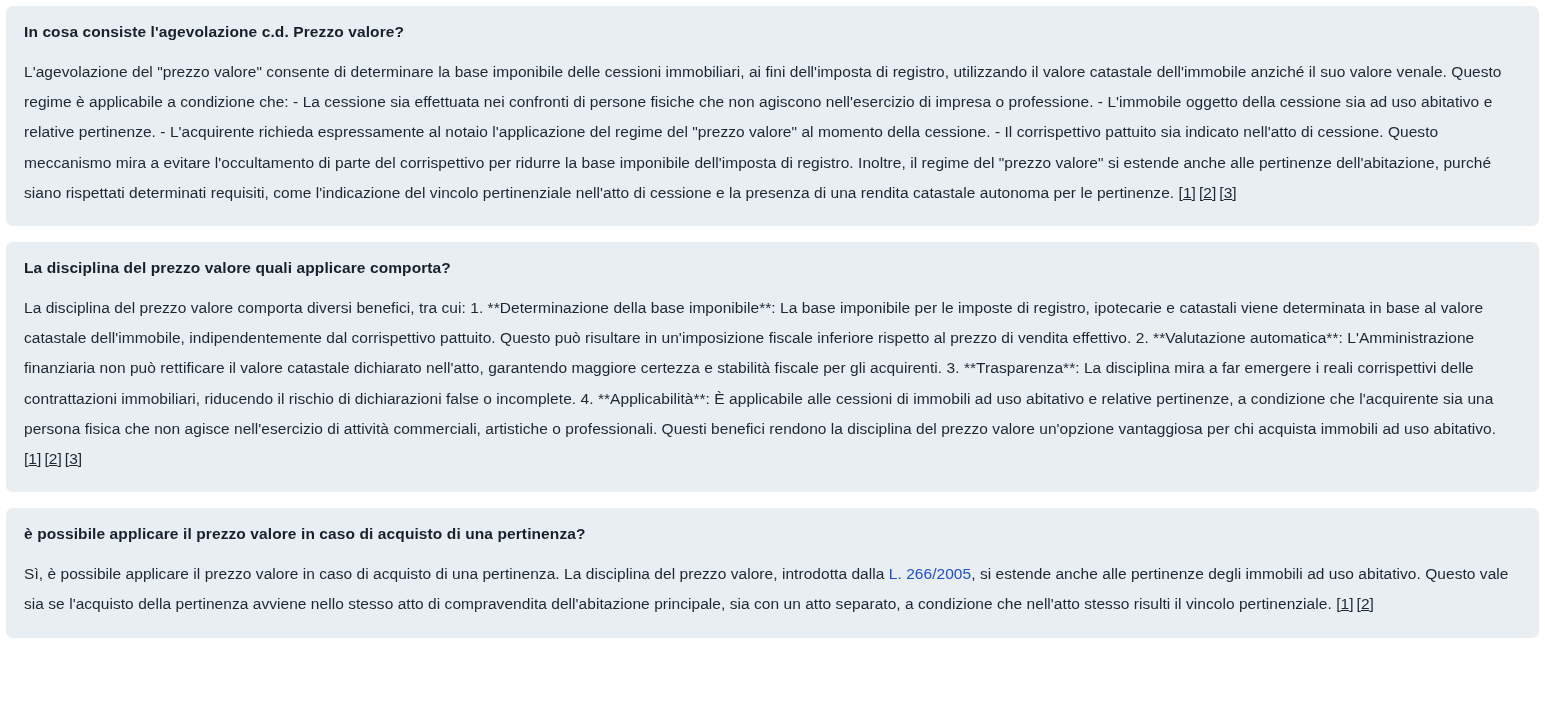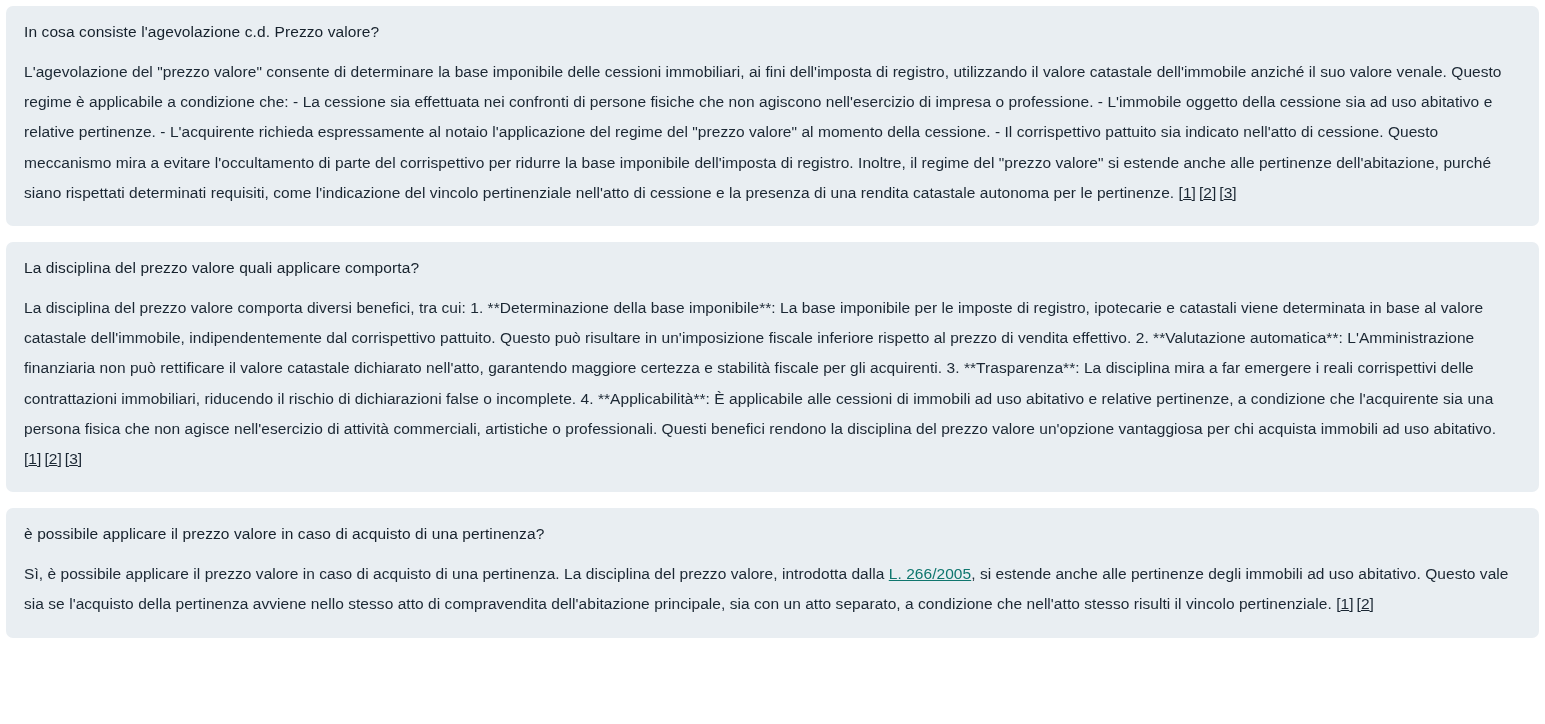--- a/index.html
+++ b/index.html
@@ -23,37 +23,36 @@
     border-radius: 7px;
     box-sizing: border-box;
     padding: 16px 18px 18px 18px;
     margin: 0 6px 16px 6px;
   }
   .qa-card:first-child {
     margin-top: 6px;
   }
   .qa-question {
     font-size: 15.5px;
-    font-weight: normal;
+    font-weight: bold;
     line-height: 1.35;
     color: #16212c;
     margin: 0 0 14px 0;
     letter-spacing: 0.1px;
   }
   .qa-answer {
     font-size: 15.5px;
     line-height: 1.95;
     color: #1b2733;
     margin: 0;
     text-align: left;
     letter-spacing: 0.05px;
   }
   .qa-answer .inline-link {
-    color: #0f766e;
-    text-decoration: underline;
+    color: #1d4ed8;
     cursor: pointer;
   }
   .refs {
     display: inline;
     white-space: nowrap;
   }
   .ref {
     color: #1b2733;
     text-decoration: none;
     cursor: pointer;

